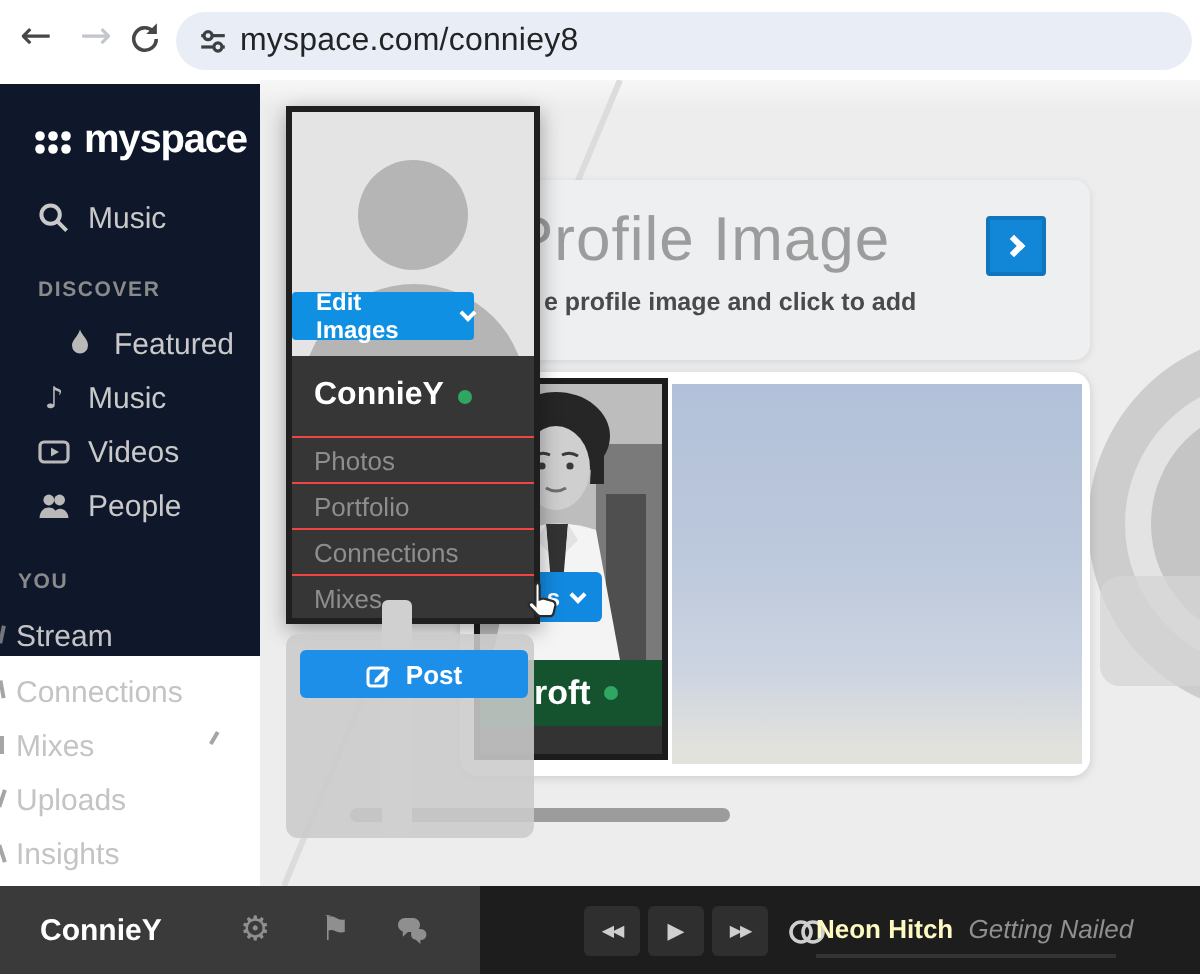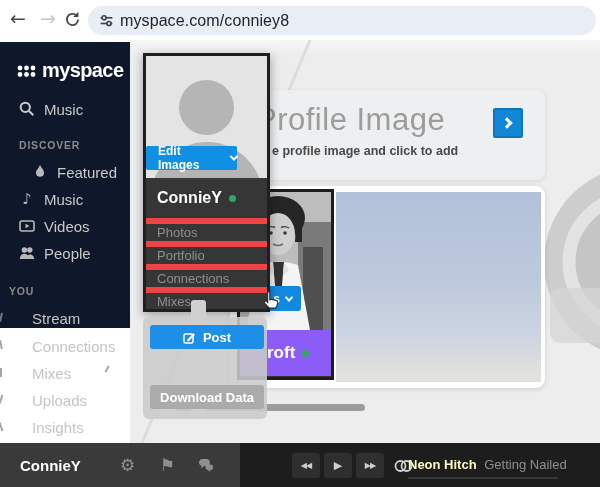--- a/index.html
+++ b/index.html
@@ -16,32 +16,32 @@
   #url-pill { position:absolute; left:88px; top:6px; width:508px; height:29px; border-radius:15px; background:#e9eef6; display:flex; align-items:center; }
   #url-text { font-size:16px; color:#222426; margin-left:32px; letter-spacing:.1px; }
   
   #sidebar { position:absolute; left:0; top:42px; width:130px; height:286px; background:#0f172a; z-index:5; }
   #logo { position:absolute; left:17px; top:17px; display:flex; align-items:center; }
   #logo-text { color:#fff; font-weight:bold; font-size:20px; letter-spacing:-0.6px; margin-left:3px; }
   .side-row { position:absolute; left:0; width:130px; height:22px; display:flex; align-items:center; }
   .side-row .ic { width:16px; height:16px; margin-left:19px; flex:none; }
   .side-row .lbl { color:#c9c9c9; font-size:15px; margin-left:9px; white-space:nowrap; }
   .sec-label { position:absolute; left:19px; color:#8a8a8a; font-size:10.5px; font-weight:bold; letter-spacing:.8px; }
-  .you-row { position:absolute; left:0; width:130px; height:20px; display:flex; align-items:center;padding-left:24px; }
+  .you-row { position:absolute; left:0; width:130px; height:20px; display:flex; align-items:center; }
   .you-row .lbl2 { color:#c4c4c4; font-size:15px; margin-left:8px; white-space:nowrap; }
   .frag { position:absolute; width:4px; height:9px; border-left:2px solid #8f8f8f; opacity:.8; }
   .note-glyph { font-family:"DejaVu Sans",sans-serif; color:#b9b9b9; font-size:15px; line-height:16px; text-align:center; width:16px; }
   
   #main { position:absolute; left:130px; top:40px; width:470px; height:403px; background:#ededed; overflow:hidden; z-index:1; }
   #main-top-fade { position:absolute; left:0; top:0; width:470px; height:14px; background:linear-gradient(#f7f7f7,#ededed); }
   #white-card { position:absolute; left:100px; top:146px; width:315px; height:202px; background:#ffffff; border-radius:9px; box-shadow:0 1px 5px rgba(0,0,0,.14); }
   #sky-image { position:absolute; left:206px; top:152px; width:205px; height:190px;
     background:linear-gradient(180deg,#b2c1d9 0%,#bcc8dc 45%,#ccd4e1 75%,#e2e2dd 96%); }
   #under-panel { position:absolute; left:107px; top:149px; width:97px; height:191px; background:#333333; border:3px solid #1c1c1c; }
-  #under-name-row { position:absolute; left:110px; top:290px; width:91px; height:46px; background:#8b5cf6; display:flex; align-items:center; }
+  #under-name-row { position:absolute; left:110px; top:290px; width:91px; height:33px; background:#14532d; display:flex; align-items:center; }
   #under-name { color:#fff; font-weight:bold; font-size:17px; margin-left:27px; }
   #under-edit-btn { position:absolute; left:111px; top:246px; width:60px; height:25px; background:#1289e0; border-radius:3px; display:flex; align-items:center; justify-content:flex-end; padding-right:9px; }
   #under-edit-btn .t { color:#fff; font-size:12px; font-weight:bold; margin-right:6px; }
   
   #pi-card { position:absolute; left:122px; top:50px; width:293px; height:90px; background:#edeff1; border-radius:8px; box-shadow:0 1px 4px rgba(0,0,0,.10); }
   #pi-title { position:absolute; left:4px; top:12px; font-size:31px; color:#9c9c9c; letter-spacing:.5px; white-space:nowrap; }
   #pi-sub { position:absolute; left:20px; top:54px; font-size:12.5px; font-weight:bold; color:#4a4a4a; white-space:nowrap; }
   #pi-arrow-btn { position:absolute; right:22px; top:18px; width:30px; height:30px; background:#1287d8; border:2px solid #0f76be; border-radius:2px; display:flex; align-items:center; justify-content:center; }
   
   #h-scrollbar { position:absolute; left:45px; top:364px; width:190px; height:7px; border-radius:4px; background:#9c9c9c; z-index:12; }
@@ -50,37 +50,37 @@
   .green-dot { display:inline-block; width:7px; height:7px; border-radius:50%; background:#2fa661; margin-left:7px; }
   
   #fg-panel { position:absolute; left:143px; top:53px; width:127px; height:259px; border:3px solid #1f1f1f; background:#363636; z-index:10; box-shadow:0 3px 10px rgba(0,0,0,.35); }
   #avatar-area { position:relative; width:121px; height:122px; background:#e4e4e4; overflow:hidden; }
   #avatar-head { position:absolute; left:33px; top:24px; width:55px; height:55px; border-radius:50%; background:#b5b5b5; }
   #avatar-body { position:absolute; left:5px; top:86px; width:112px; height:112px; border-radius:50%; background:#b5b5b5; }
   #edit-images-btn { position:absolute; left:0px; top:90px; width:91px; height:24px; background:#1090e2; border-radius:2px; display:flex; align-items:center; justify-content:center; z-index:2;padding-left:12px; }
   #edit-images-btn .t { color:#fff; font-size:12px; font-weight:bold; margin-right:8px; }
   #panel-name-row { height:40px; display:flex; align-items:center; padding-left:11px; }
   #panel-name { color:#fff; font-size:16px; font-weight:bold; }
-  .menu-item { height:23px; border-top:6px solid #ef4444; display:flex; align-items:center; padding-left:11px; color:#8e8e8e; font-size:13px; }
+  .menu-item { height:23px; border-top:1px solid #ef4444; display:flex; align-items:center; padding-left:11px; color:#8e8e8e; font-size:13px; }
   
   #actions-panel { position:absolute; left:143px; top:317px; width:124px; height:102px; background:rgba(203,203,203,.88); border-radius:6px; z-index:10; }
   #v-strip { position:absolute; left:48px; top:-17px; width:15px; height:119px; background:#d0d0d0; border-radius:3px; }
   .act-btn { position:absolute; left:7px; width:114px; height:24px; border-radius:3px; display:flex; align-items:center; justify-content:center; color:#fff; font-size:13px; font-weight:bold; }
   #post-btn { top:8px; background:#1d8fe8; }
   #show-filters-btn { top:38px; background:#ababab; }
   #download-data-btn { top:68px; background:#ababab; }
   
   #bottom-bar { position:absolute; left:0; top:443px; width:600px; height:44px; z-index:50; background:#1d1d1d; }
   #bottom-left { position:absolute; left:0; top:0; width:240px; height:44px; background:#3a3a3a; display:flex; align-items:center; }
   #footer-name { color:#fff; font-weight:bold; font-size:15px; margin-left:20px; }
   .foot-ic { color:#8f8f8f; font-family:"DejaVu Sans",sans-serif; font-size:17px; position:absolute; top:12px; }
   .media-btn { position:absolute; top:10px; width:28px; height:25px; background:#2f2f2f; border-radius:3px; color:#cfcfcf; display:flex; align-items:center; justify-content:center; font-family:"DejaVu Sans",sans-serif; }
   #track-info { position:absolute; left:408px; top:14px; font-size:13px; white-space:nowrap; }
   #track-artist { color:#fef9c3; font-weight:bold; }
-  #track-title { color:#8f8f8f; margin-left:4px; }
+  #track-title { color:#8f8f8f; margin-left:4px;font-style:italic; }
   #track-line { position:absolute; left:408px; top:34px; width:150px; height:2px; background:#343434; }
   svg { display:block; }
 </style>
 </head>
 <body>
 
 <div id="browser-bar">
   <span class="nav-glyph" style="left:10px;">←</span>
   <span class="nav-glyph" id="fwd" style="left:40px;">→</span>
   <span style="position:absolute; left:64px; top:11px;">
@@ -262,23 +262,20 @@
 
 <div id="actions-panel">
   <div id="v-strip"></div>
   <div class="act-btn" id="post-btn">
     <svg width="13" height="13" viewBox="0 0 13 13" style="margin-right:7px;">
       <rect x="1" y="3" width="9" height="9" rx="1.5" fill="none" stroke="#fff" stroke-width="1.5"></rect>
       <path d="M4.5 8.5 L10.5 2.2 L12 3.7 L6 10 L4.2 10.4 Z" fill="#fff"></path>
     </svg>
     <span>Post</span>
   </div>
-  <div class="act-btn" id="download-data-btn">
-    <span>Download Data</span>
-  </div>
 </div>
 
 <svg width="17" height="19" viewBox="0 0 15 17" style="position:absolute; left:262px; top:290px; z-index:40;">
   <path d="M5.5 1.2c.8 0 1.4.6 1.4 1.5v6l1.2-.3c.2-.1.5-.1.8 0l3.6.9c1 .2 1.6 1.2 1.4 2.2l-.7 3c-.2 1-1 1.7-2 1.7H7.4c-.6 0-1.2-.3-1.6-.7L2.4 12c-.5-.5-.5-1.3 0-1.8.5-.4 1.2-.4 1.7.1l.9.9V2.7c0-.9.6-1.5 1.5-1.5z" fill="#ffffff" stroke="#2b2b2b" stroke-width="1"></path>
 </svg>
 
 <div id="bottom-bar">
   <div id="bottom-left">
     <span id="footer-name">ConnieY</span>
     <span class="foot-ic" style="left:120px;">⚙</span>

